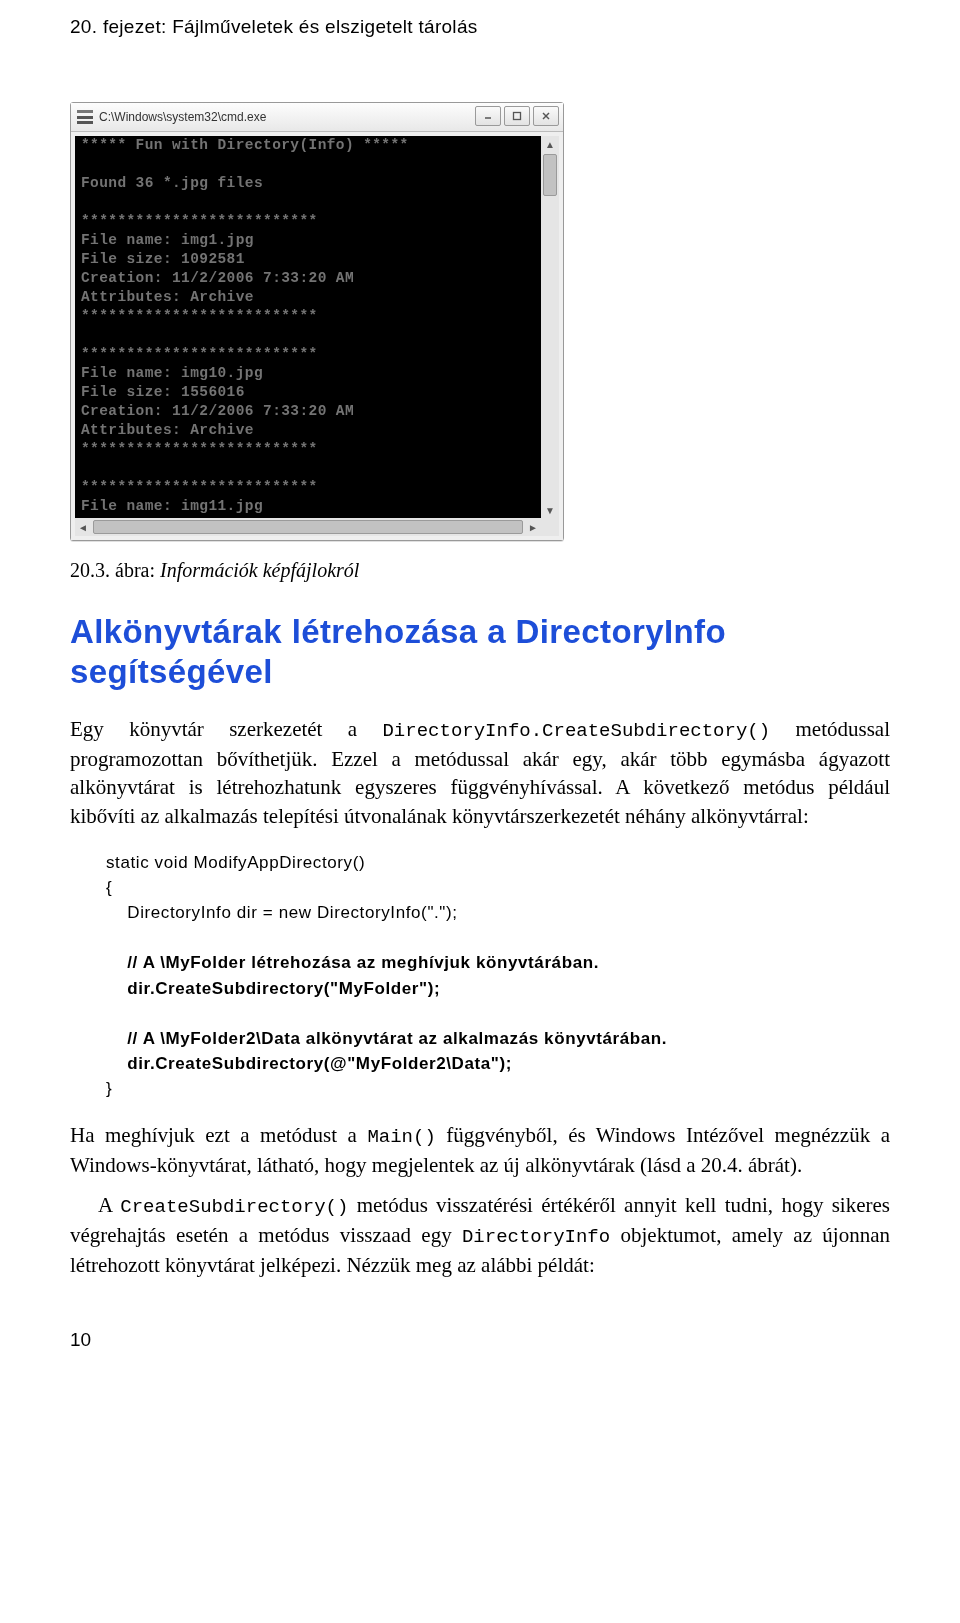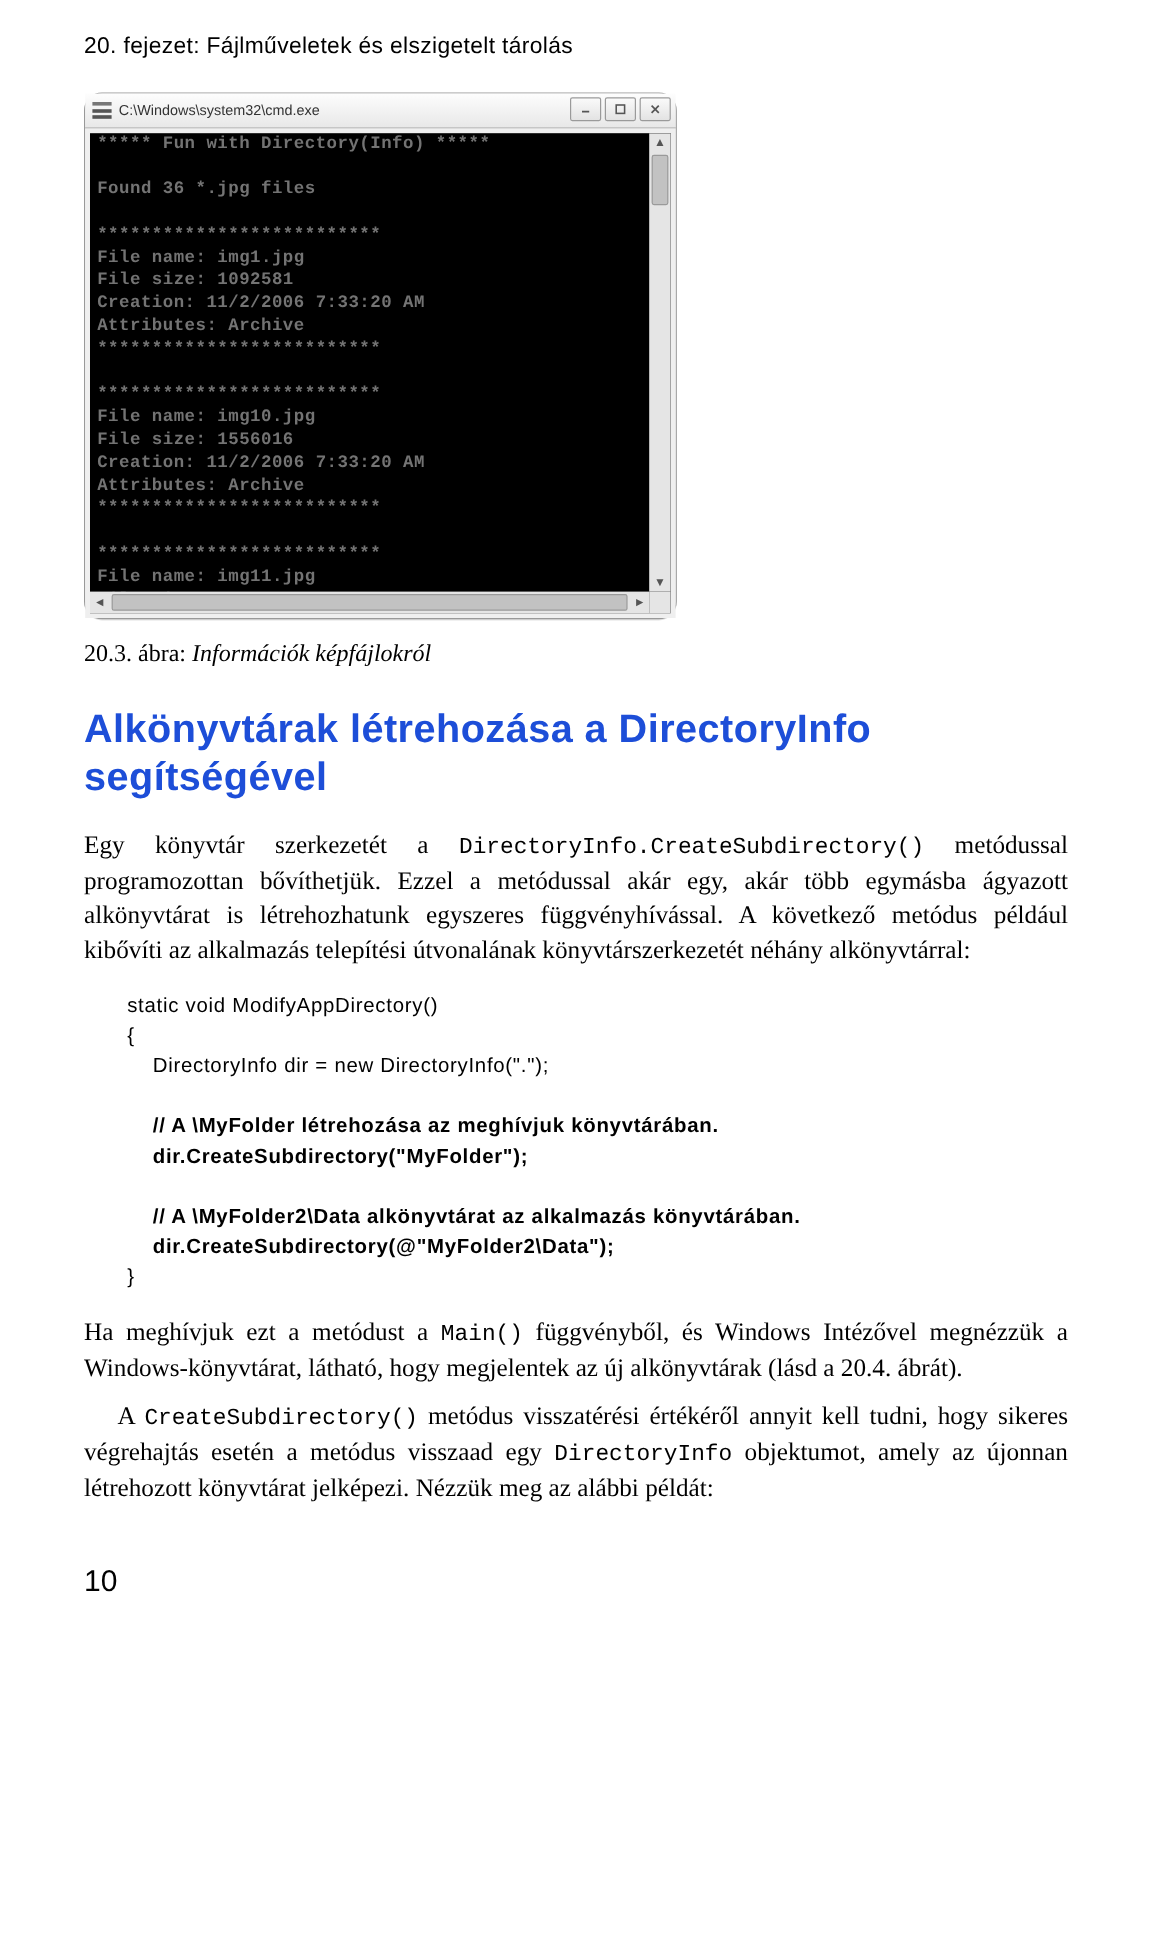--- a/index.html
+++ b/index.html
@@ -1,18 +1,18 @@
 <!DOCTYPE html>
 <html><head>
 <meta charset="utf-8">
 <style>
   html,body{margin:0;padding:0;background:#fff;color:#000;font-family:Georgia,'Times New Roman',serif;}
   .page{width:960px;min-height:1623px;margin:0 auto;padding:0 70px 40px 70px;box-sizing:border-box;}
-  .running-head{font-family:Verdana,Geneva,sans-serif;font-size:19px;font-weight:400;padding-top:28px;letter-spacing:.3px;}
-  .cmd-window{width:492px;margin-top:27px;margin-bottom:18px;border:1px solid #999;background:#f4f4f4;border-radius:15px;box-shadow:0 1px 0 rgba(0,0,0,.12);}
+  .running-head{font-family:Verdana,Geneva,sans-serif;font-size:19px;font-weight:400;padding-top:16px;letter-spacing:.3px;}
+  .cmd-window{width:492px;margin-top:64px;margin-bottom:18px;border:1px solid #999;background:#f4f4f4;border-radius:3px;box-shadow:0 1px 0 rgba(0,0,0,.12);}
   .titlebar{display:flex;align-items:center;height:28px;border-bottom:1px solid #bbb;
     background:linear-gradient(#fdfdfd,#e8e8e8);position:relative;}
   .tb-icon{width:16px;height:14px;margin:0 6px;display:flex;flex-direction:column;justify-content:space-between;}
   .tb-icon span{display:block;height:3px;background:#555;}
   .tb-icon span:nth-child(1){background:#777;}
   .tb-path{font-family:Verdana,sans-serif;font-size:12px;color:#333;}
   .tb-buttons{position:absolute;right:4px;top:3px;display:flex;gap:3px;}
   .tb-btn{width:24px;height:18px;border:1px solid #9a9a9a;border-radius:2px;font-size:10px;color:#666;
     display:flex;align-items:center;justify-content:center;background:linear-gradient(#fafafa,#e3e3e3);}
   .tb-btn svg{display:block;}
@@ -28,21 +28,21 @@
   .corner{position:absolute;right:0;bottom:0;width:18px;height:18px;background:#e5e5e5;}
   .caption{font-family:Georgia,serif;font-size:20px;margin:16px 0 30px 0;}
   .caption .lbl{font-style:normal;}
   .caption .txt{font-style:italic;}
   h1.section{font-family:Verdana,Geneva,sans-serif;font-weight:700;font-size:33px;line-height:1.2;color:#1d4ed8;margin:0 0 24px 0;letter-spacing:.4px;}
   p.body{font-size:21px;line-height:1.35;margin:12px 0 6px 0;text-align:justify;}
   p.body.indent{text-indent:28px;}
   .mono{font-family:"Courier New",monospace;font-size:19px;}
   pre.code{font-family:Verdana,Geneva,sans-serif;font-size:17px;line-height:1.48;margin:20px 0 20px 36px;white-space:pre;letter-spacing:.6px;}
   pre.code b{font-weight:700;}
-  .pagenum{font-family:Verdana,sans-serif;font-size:25px;margin-top:50px;}
+  .pagenum{font-family:Verdana,sans-serif;font-size:19px;margin-top:50px;}
 </style>
 </head>
 <body>
 
 <div class="page">
 
   <div class="running-head">20. fejezet: Fájlműveletek és elszigetelt tárolás</div>
 
   <div class="cmd-window">
     <div class="titlebar">

